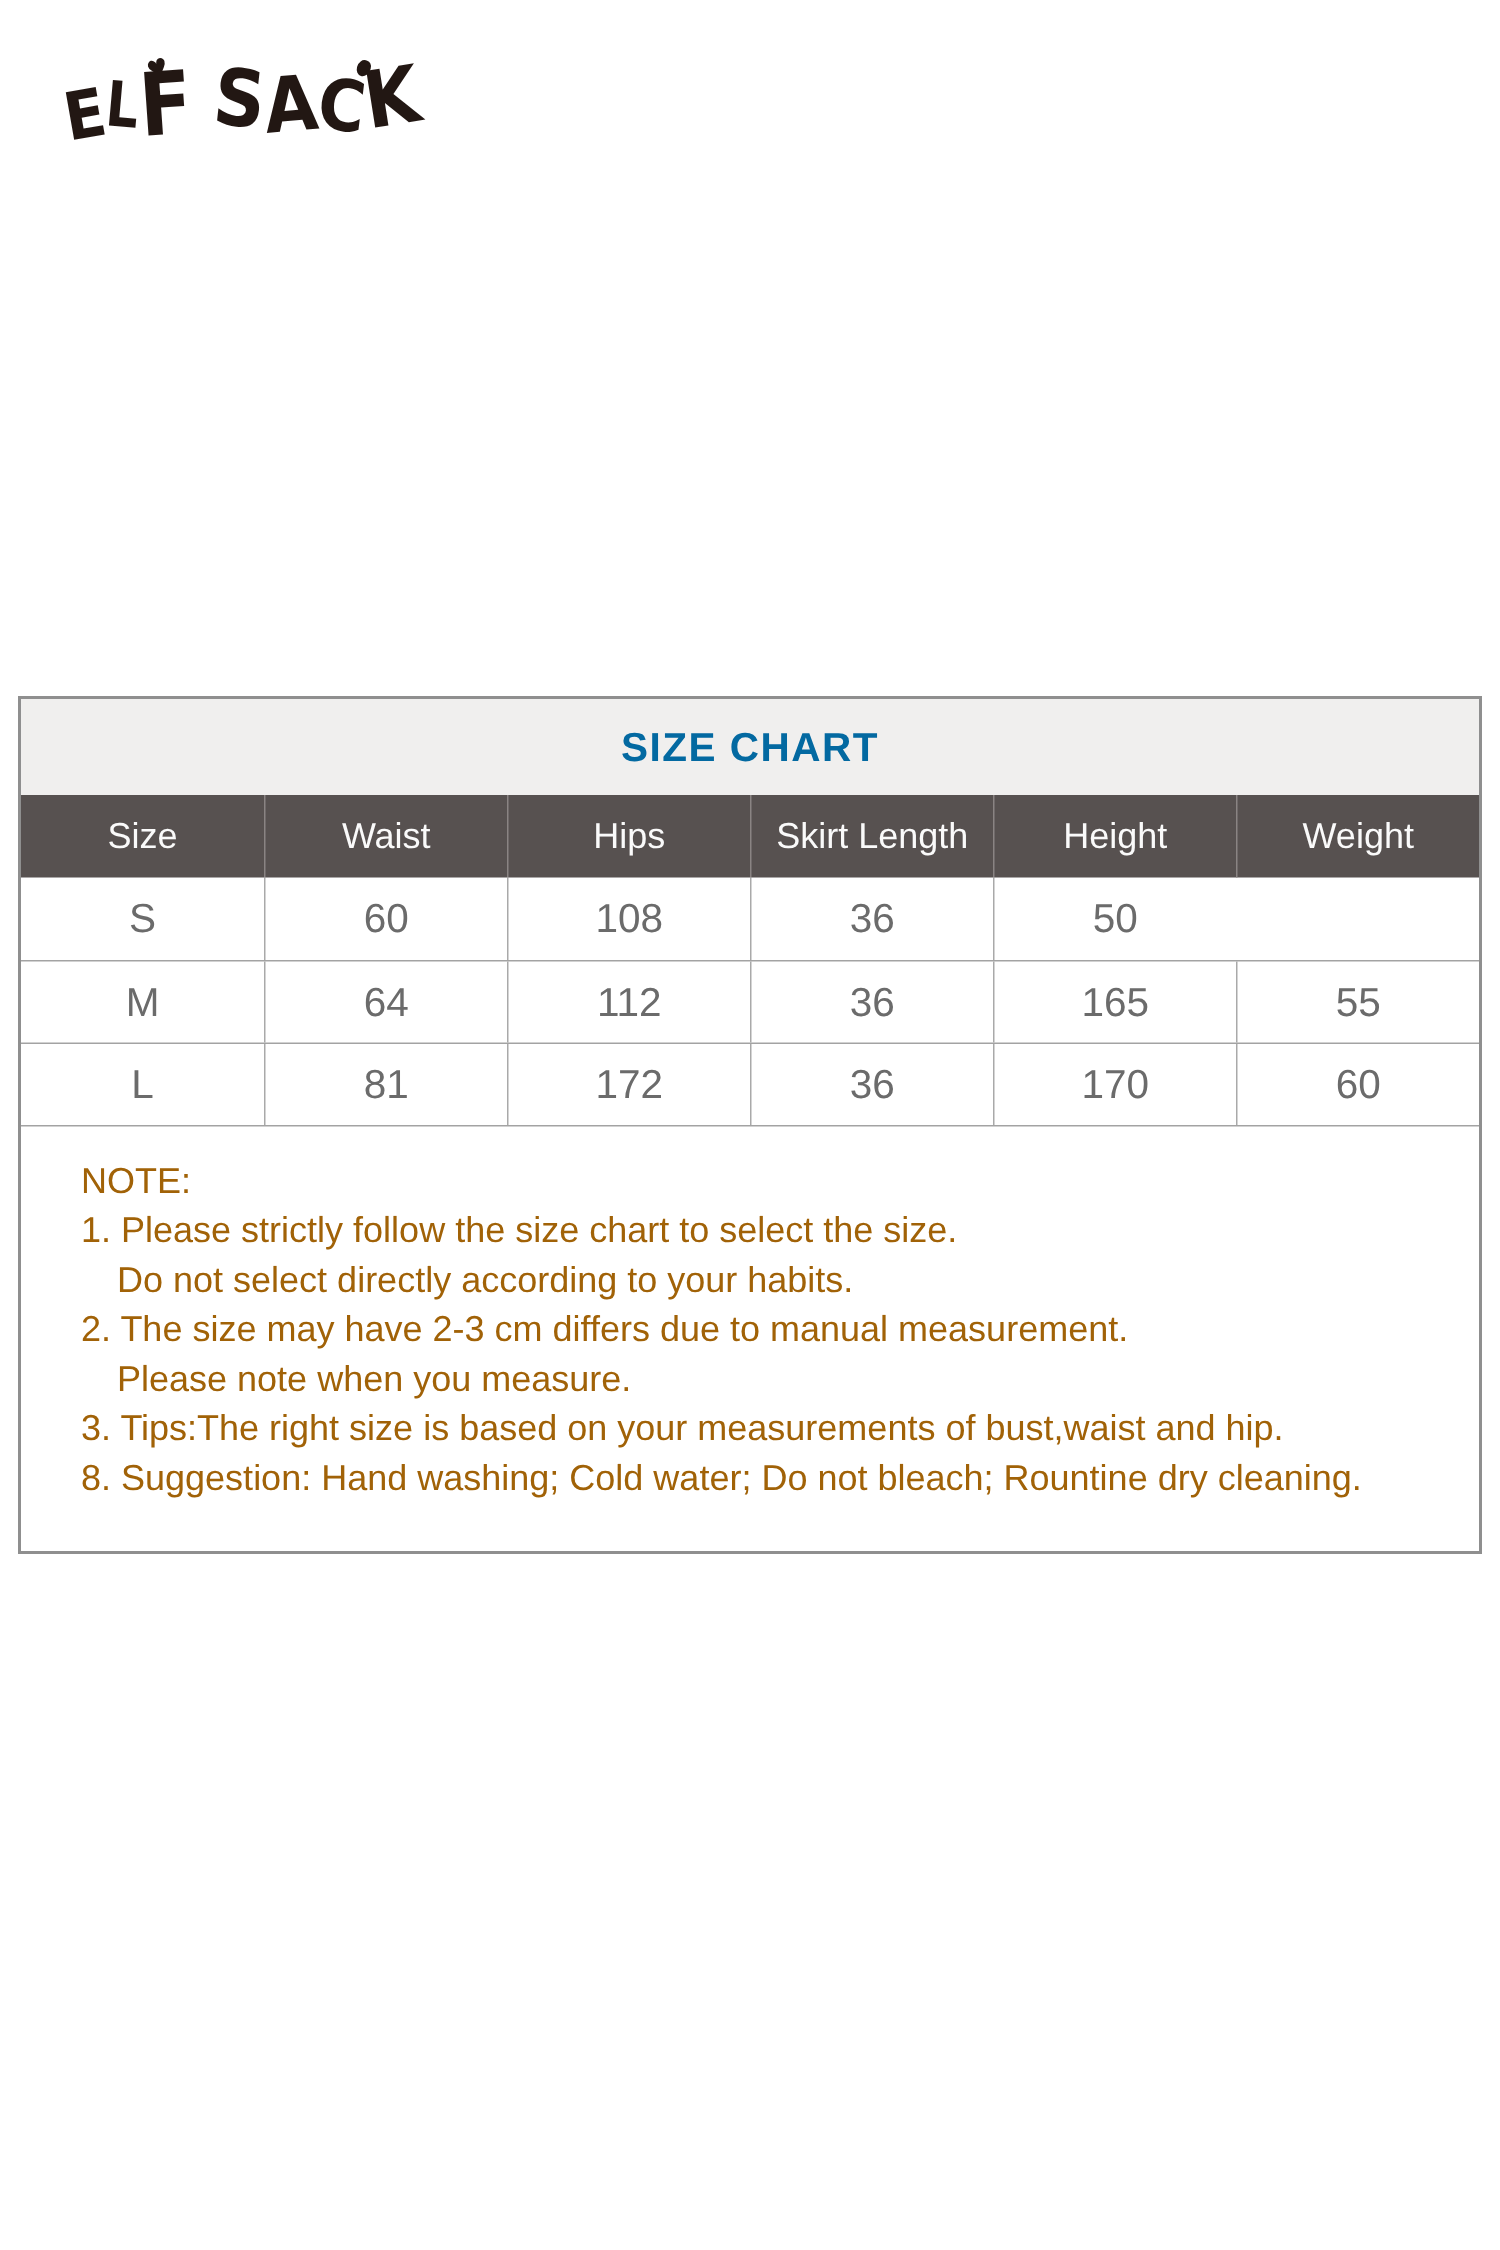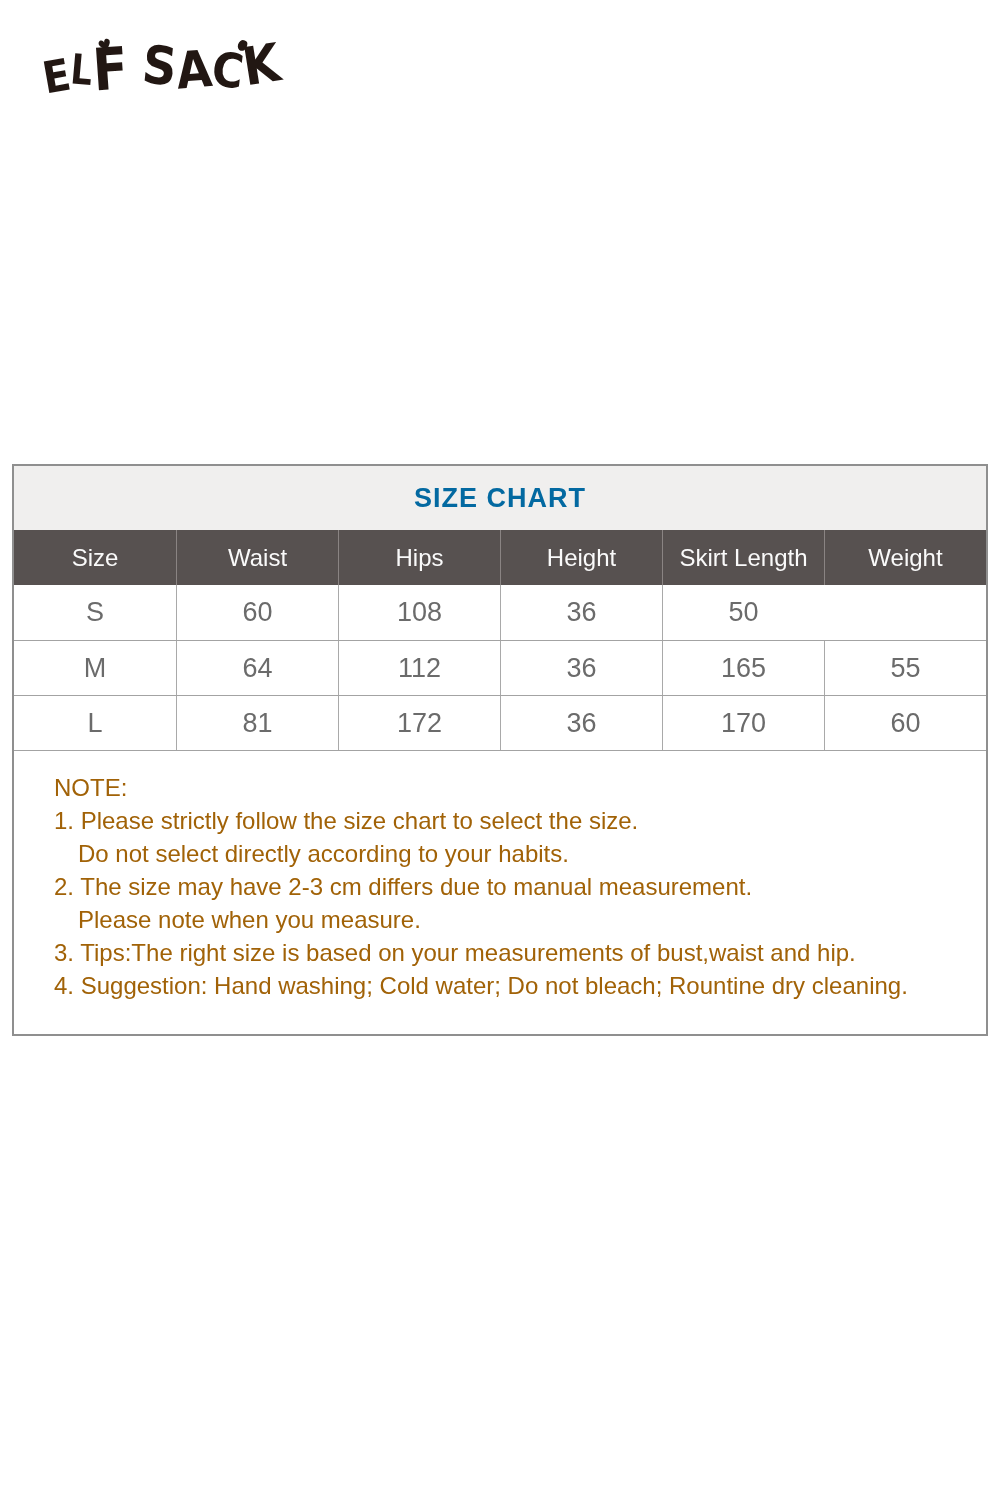--- a/index.html
+++ b/index.html
@@ -97,22 +97,22 @@
 </div>
 
 <div class="chart-box">
 
   <div class="title-bar">SIZE CHART</div>
 
   <div class="grid-row head-row">
     <div class="cell">Size</div>
     <div class="cell">Waist</div>
     <div class="cell">Hips</div>
+    <div class="cell">Skirt Length</div>
     <div class="cell">Height</div>
-    <div class="cell">Skirt Length</div>
     <div class="cell">Weight</div>
   </div>
 
   <div class="grid-row body-row">
     <div class="cell">S</div>
     <div class="cell">60</div>
     <div class="cell">108</div>
     <div class="cell">36</div>
     <div class="cell">50</div>
   </div>
@@ -135,16 +135,16 @@
     <div class="cell">60</div>
   </div>
 
   <div class="note-area">
     <div class="note-line">NOTE:</div>
     <div class="note-line">1. Please strictly follow the size chart to select the size.</div>
     <div class="note-line indent">Do not select directly according to your habits.</div>
     <div class="note-line">2. The size may have 2-3 cm differs due to manual measurement.</div>
     <div class="note-line indent">Please note when you measure.</div>
     <div class="note-line">3. Tips:The right size is based on your measurements of bust,waist and hip.</div>
-    <div class="note-line">4. Suggestion: Hand washing; Cold water; Do not bleach; Rountine dry cleaning.</div>
+    <div class="note-line">8. Suggestion: Hand washing; Cold water; Do not bleach; Rountine dry cleaning.</div>
   </div>
 
 </div>
 
 </body></html>

